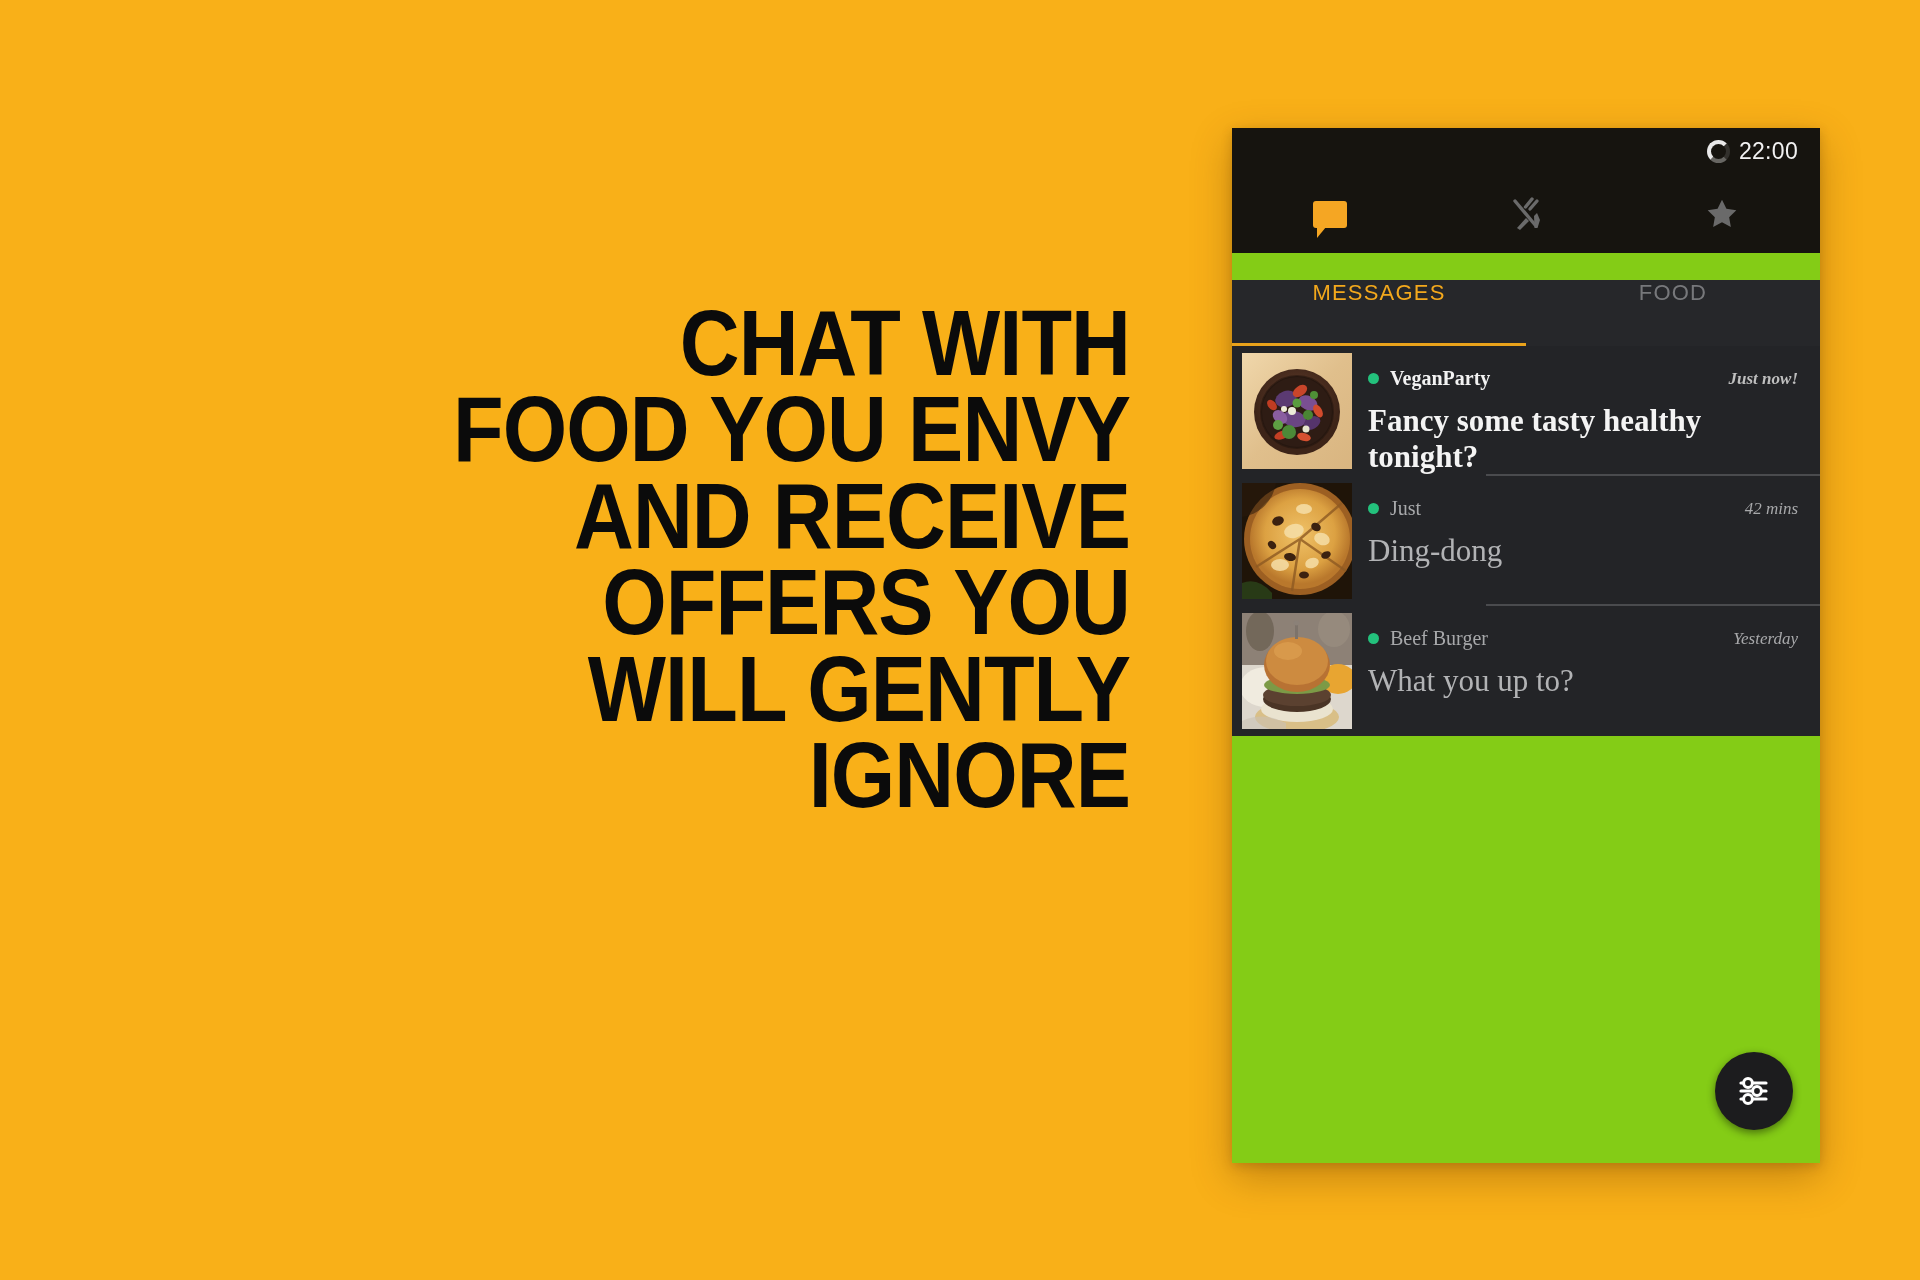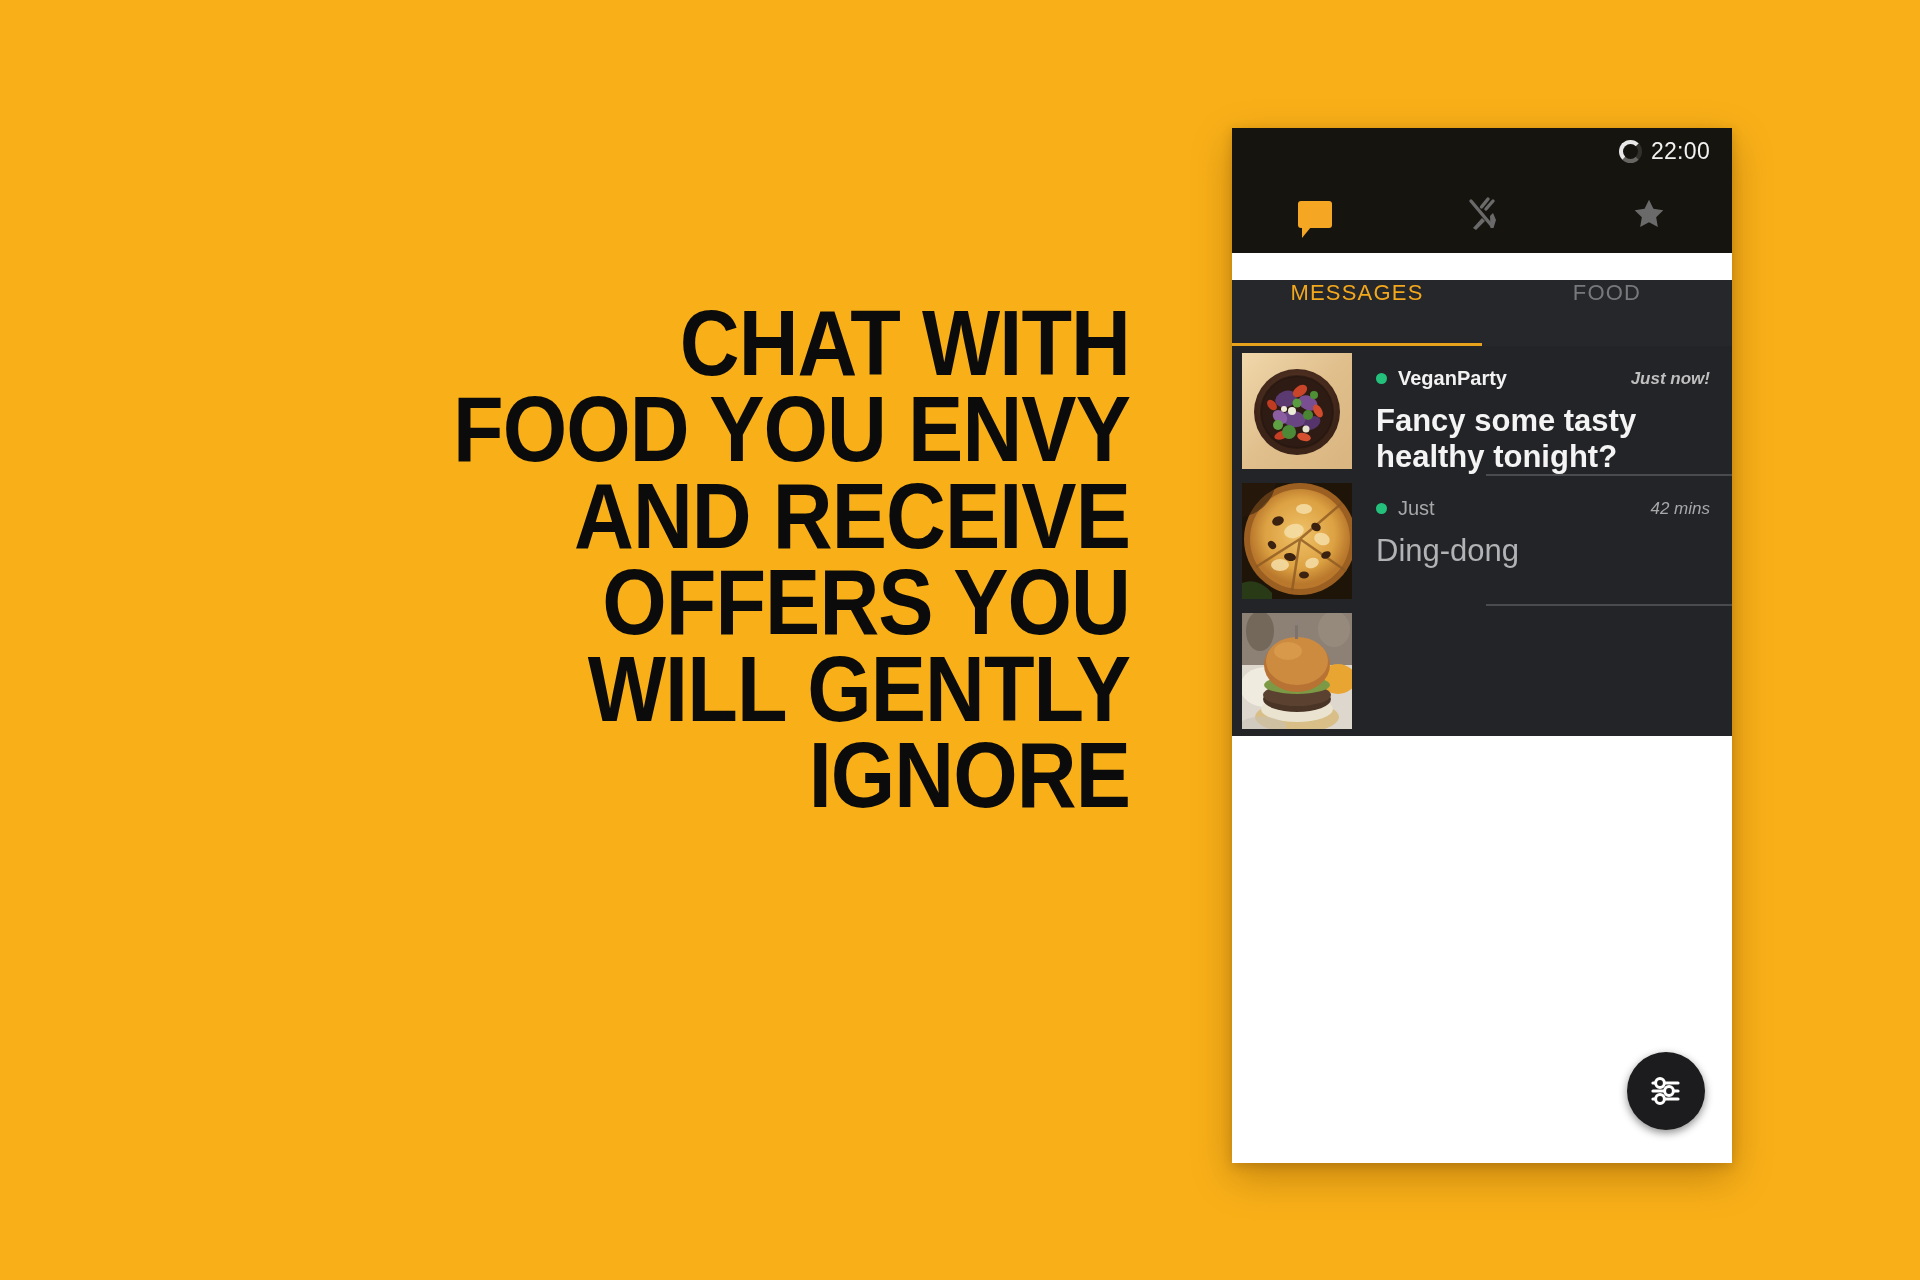--- a/index.html
+++ b/index.html
@@ -25,22 +25,22 @@
     transform:scaleX(0.90);
     transform-origin:right top;
     text-transform:uppercase;
   }
   .headline .ln{ display:block; white-space:nowrap; }
 
   
   .phone{
     position:absolute;
     left:1232px; top:128px;
-    width:500px; height:1035px;
-    background:#ffffff;
+    width:588px; height:1035px;
+    background:#84cc16;
     box-shadow: 0 14px 38px rgba(90,50,0,.33), 0 3px 10px rgba(90,50,0,.22);
     overflow:hidden;
   }
 
   
   .statusbar{
     height:47px;
     background:#16140F;
     display:flex; align-items:center; justify-content:flex-end;
     padding-right:22px;
@@ -108,22 +108,23 @@
   }
   .thumb{
     width:110px; height:116px; flex:0 0 110px;
     background:#3a3a3a;
     overflow:hidden;
     position:relative;
   }
   .thumb svg{ display:block; width:110px; height:116px; }
   .msgbody{
     flex:1;
-    padding:14px 22px 0 24px;
-    position:relative;
+    padding:14px 22px 0 16px;
+    position:relative;
+    font-family:Liberation Serif, serif;
   }
   .msghead{
     display:flex; align-items:center; justify-content:space-between;
   }
   .msgname-wrap{ display:flex; align-items:center; gap:11px; }
   .dot{
     width:11px;height:11px;border-radius:50%;
     background:#23C17C; flex:0 0 11px;
   }
   .msgname{ font-size:20px; }
@@ -328,20 +329,30 @@
           <ellipse cx="55" cy="82" rx="34" ry="11" fill="#5b4130"></ellipse>
           <ellipse cx="55" cy="72" rx="33" ry="9" fill="#7c9a46"></ellipse>
           <ellipse cx="55" cy="52" rx="33" ry="27" fill="#b87233"></ellipse>
           <ellipse cx="55" cy="48" rx="31" ry="24" fill="#cd8b40"></ellipse>
           <ellipse cx="46" cy="38" rx="14" ry="9" fill="#e0a354" opacity=".6"></ellipse>
           <rect x="53" y="10" width="3" height="16" fill="#7d736a"></rect>
           <ellipse cx="54.5" cy="10" rx="3" ry="2.5" fill="#8b8178"></ellipse>
           <path d="M0 108 q20 -10 44 2 v6 H0 z" fill="#c9c2b4" opacity=".6"></path>
         </svg>
       </div>
+      <div class="msgbody">
+        <div class="msghead">
+          <span class="msgname-wrap">
+            <span class="dot"></span>
+            <span class="msgname">Beef Burger</span>
+          </span>
+          <span class="msgtime">Yesterday</span>
+        </div>
+        <div class="msgtext">What you up to?</div>
+      </div>
     </div>
 
   </div>
 
   <div class="fab">
     <span>
       <svg width="40" height="40" viewBox="0 0 40 40">
         <g stroke="#FFFFFF" stroke-width="3.2" stroke-linecap="round">
           <line x1="7" y1="12" x2="32" y2="12"></line>
           <line x1="7" y1="20" x2="32" y2="20"></line>

